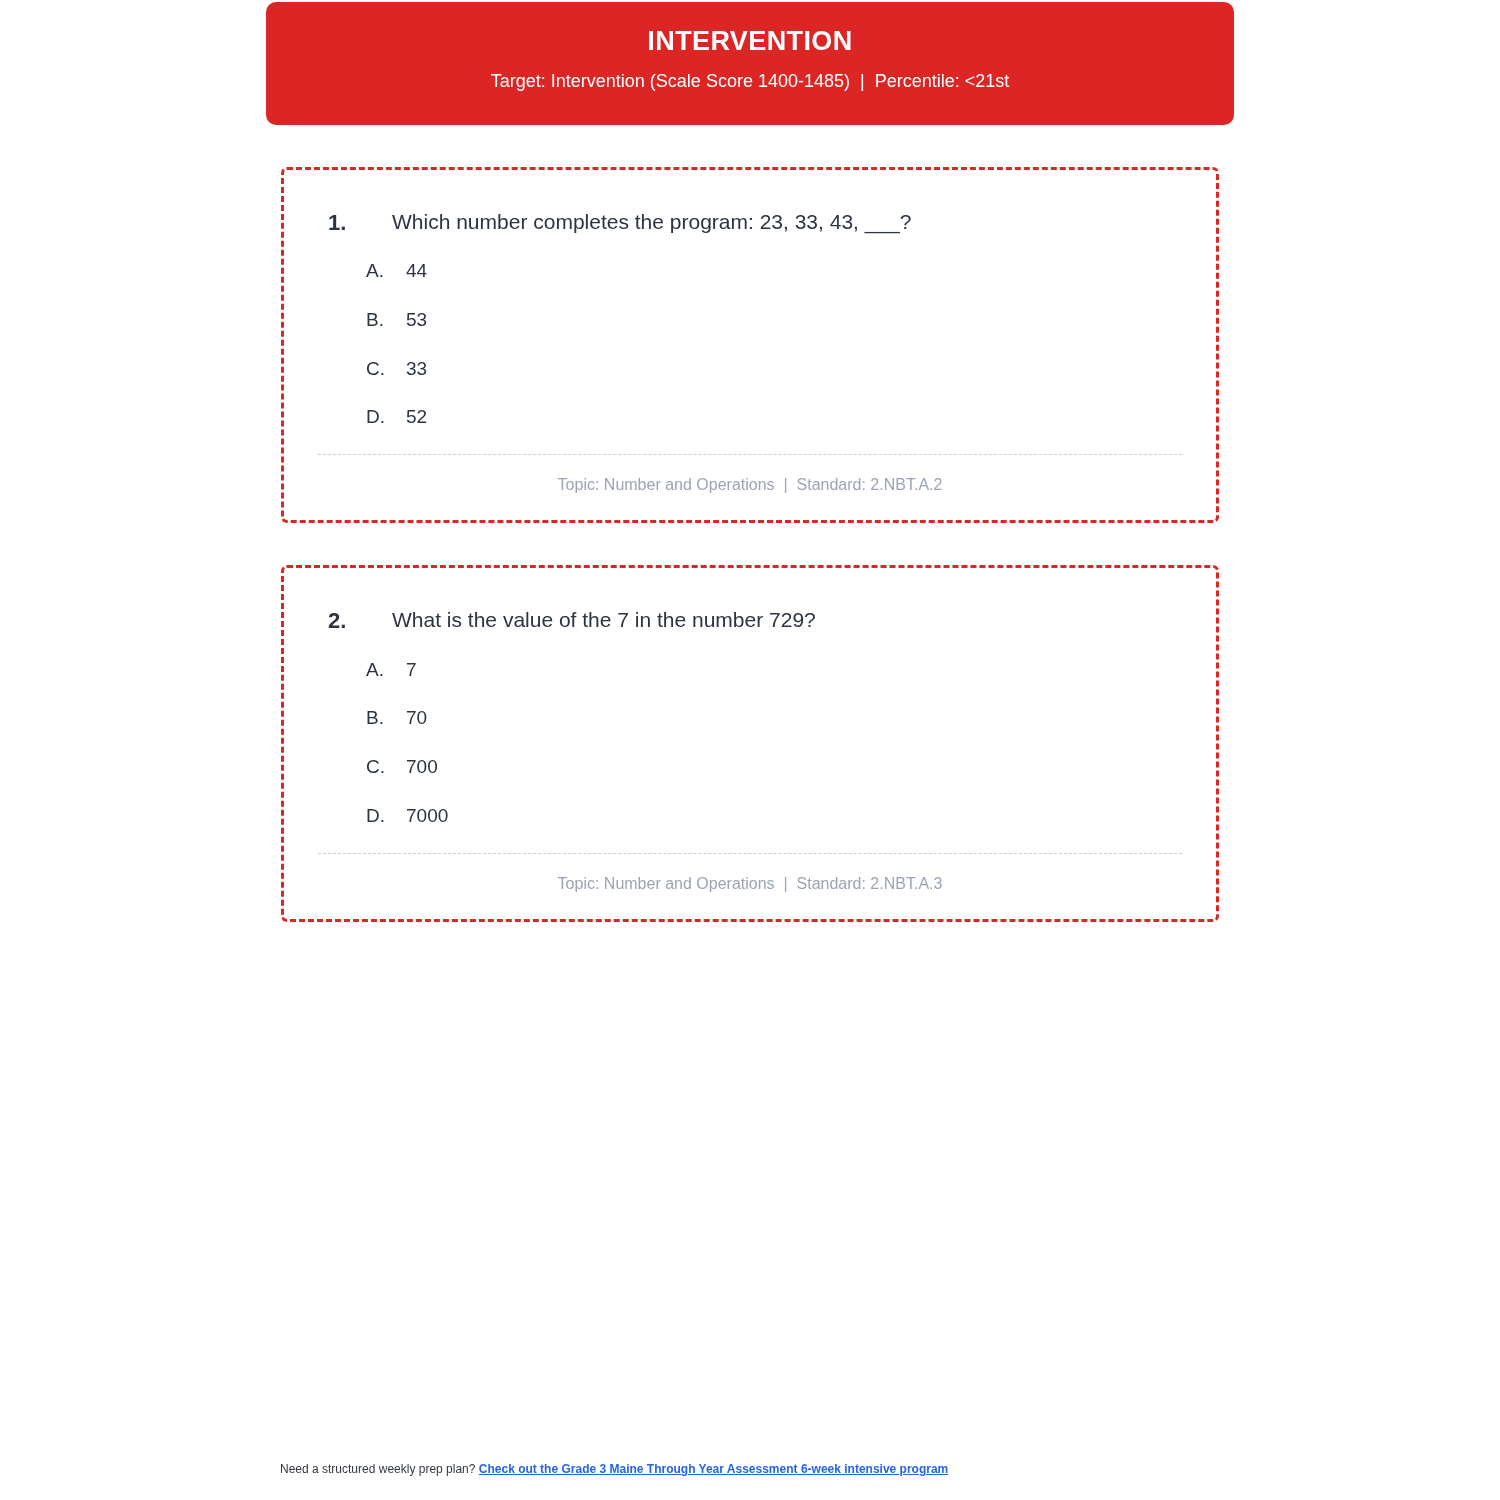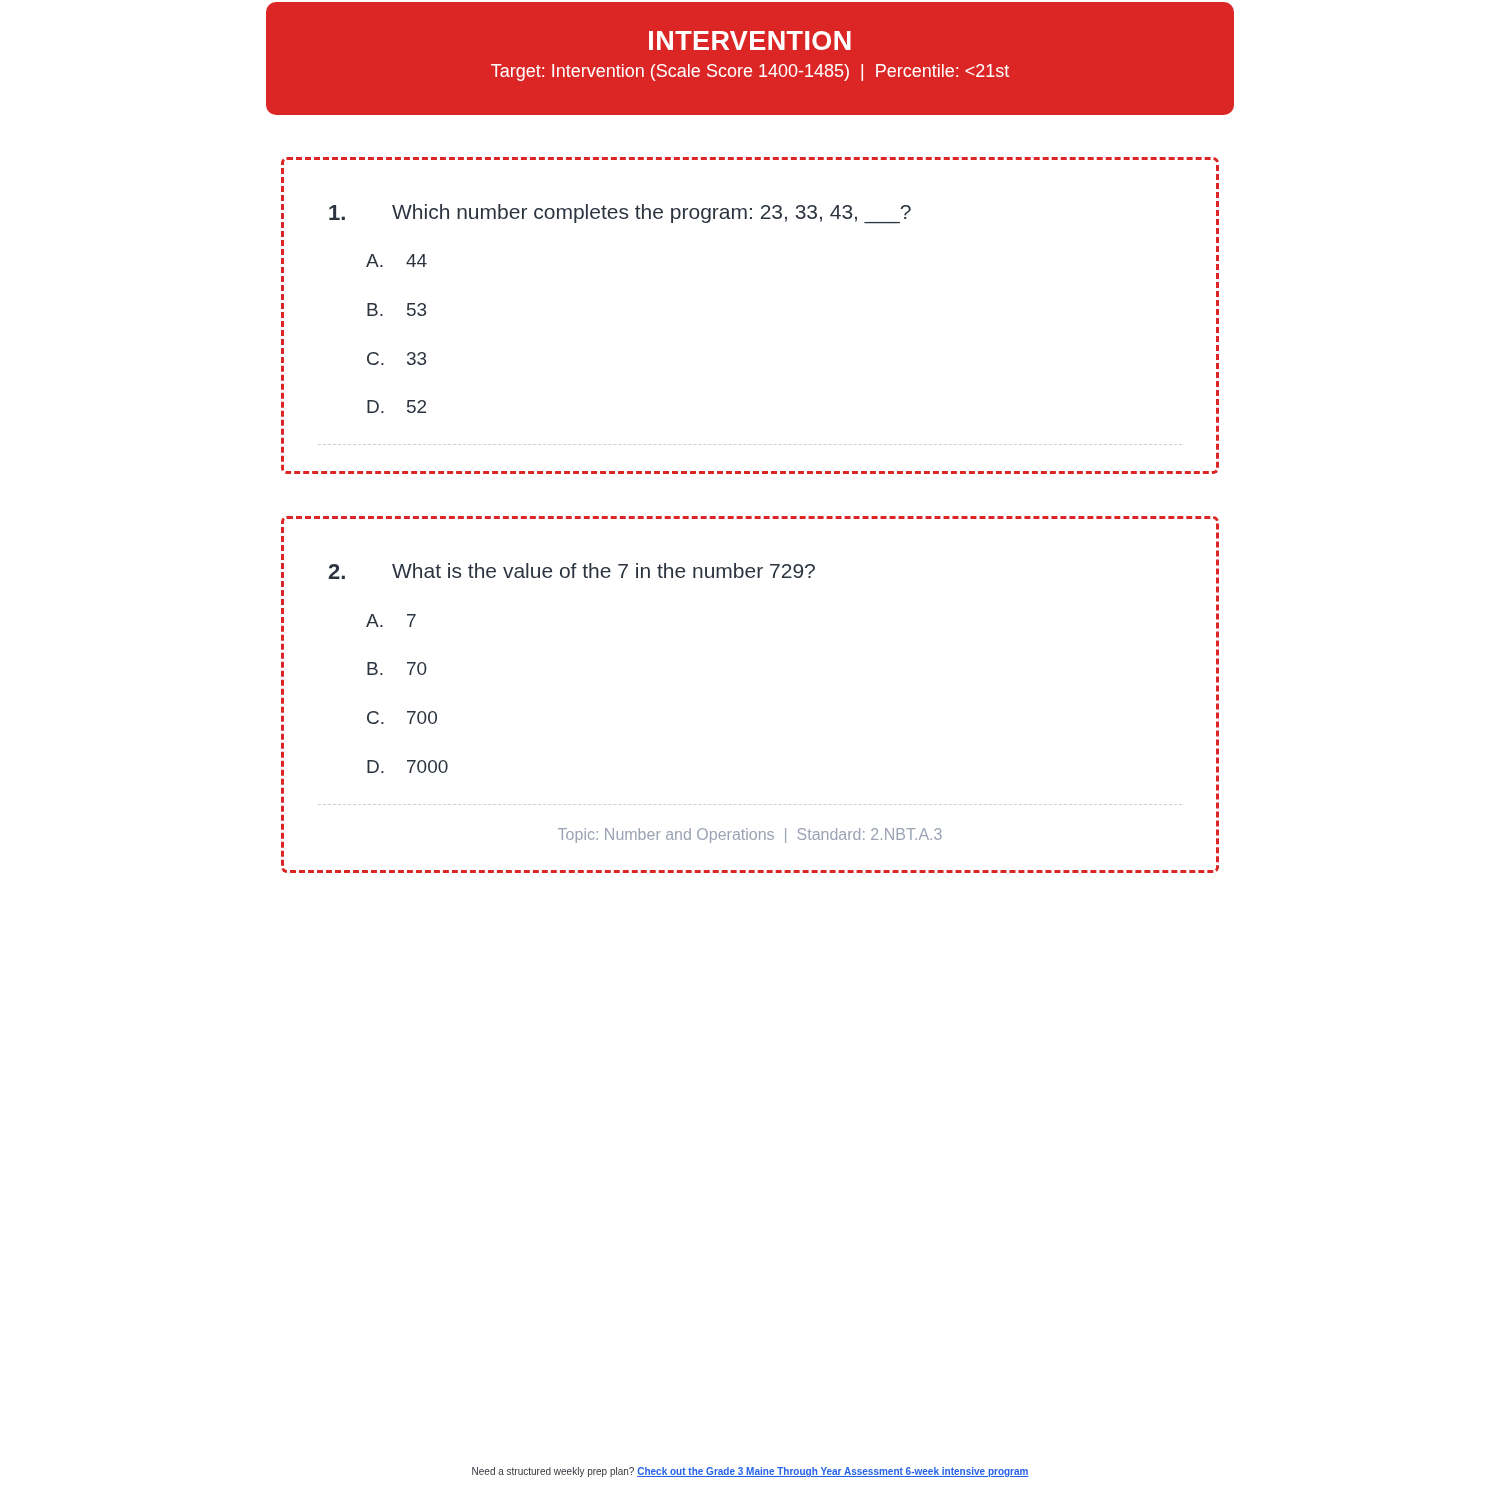--- a/index.html
+++ b/index.html
@@ -33,21 +33,21 @@
     border-radius: 10px;
     padding: 24px 30px 28px 30px;
     text-align: center;
     color: #ffffff;
   }
   .band-title {
     font-size: 27px;
     font-weight: bold;
     letter-spacing: 0.4px;
     line-height: 1.15;
-    margin: 0 0 4px 0;
+    margin: 0 0 14px 0;
   }
   .band-sub {
     font-size: 18px;
     font-weight: normal;
     line-height: 1.2;
     margin: 4px;
     white-space: pre;
   }
 
   
@@ -115,22 +115,22 @@
     white-space: pre;
   }
 
   
   .footer {
     position: absolute;
     left: 0;
     right: 0;
     bottom: 22px;
     width: 1500px;
-    text-align: center;
-    font-size: 10px;
+    text-align: left;
+    font-size: 12px;
     color: #33383f;
     line-height: 1.3;
     padding: 0 280px;
   }
   .footer a {
     color: #2563eb;
     font-weight: bold;
     text-decoration: underline;
   }
 </style>
@@ -163,20 +163,21 @@
         <li class="option">
           <span class="opt-letter">C.</span>
           <span class="opt-text">33</span>
         </li>
         <li class="option">
           <span class="opt-letter">D.</span>
           <span class="opt-text">52</span>
         </li>
       </ul>
       <hr class="q-divider">
+      <div class="q-meta">Topic: Number and Operations  |  Standard: 2.NBT.A.2</div>
     </div>
 
     <div class="q-card">
       <div class="q-head">
         <div class="q-num">2.</div>
         <div class="q-text">What is the value of the 7 in the number 729?</div>
       </div>
       <ul class="options">
         <li class="option">
           <span class="opt-letter">A.</span>

